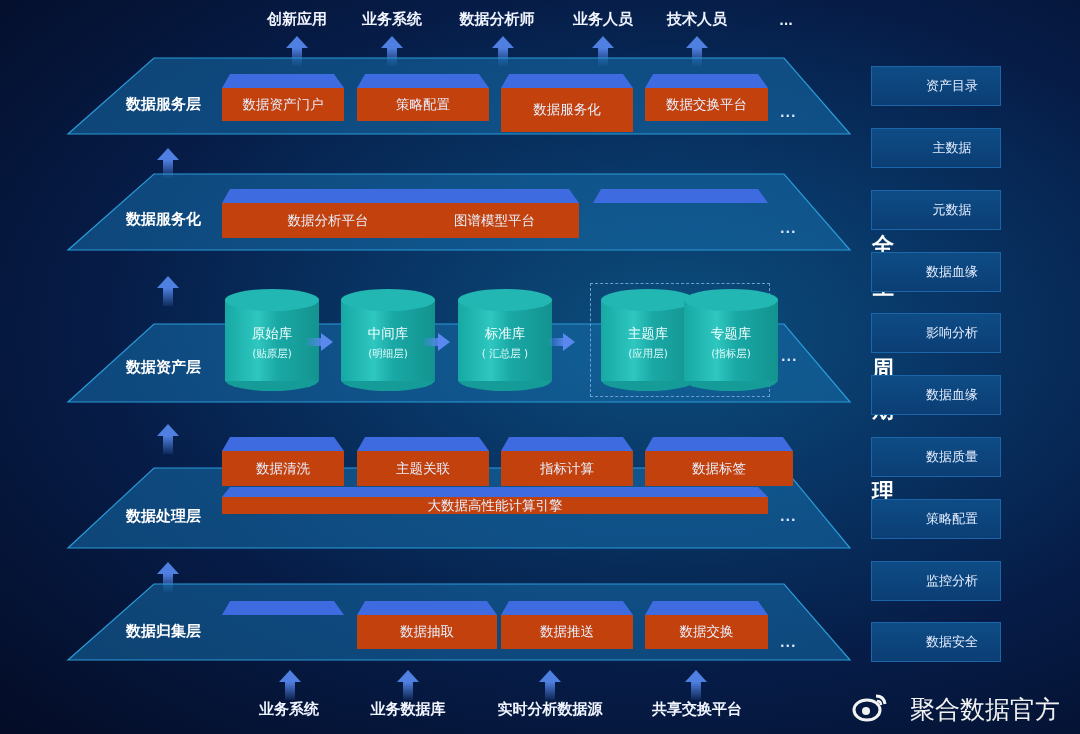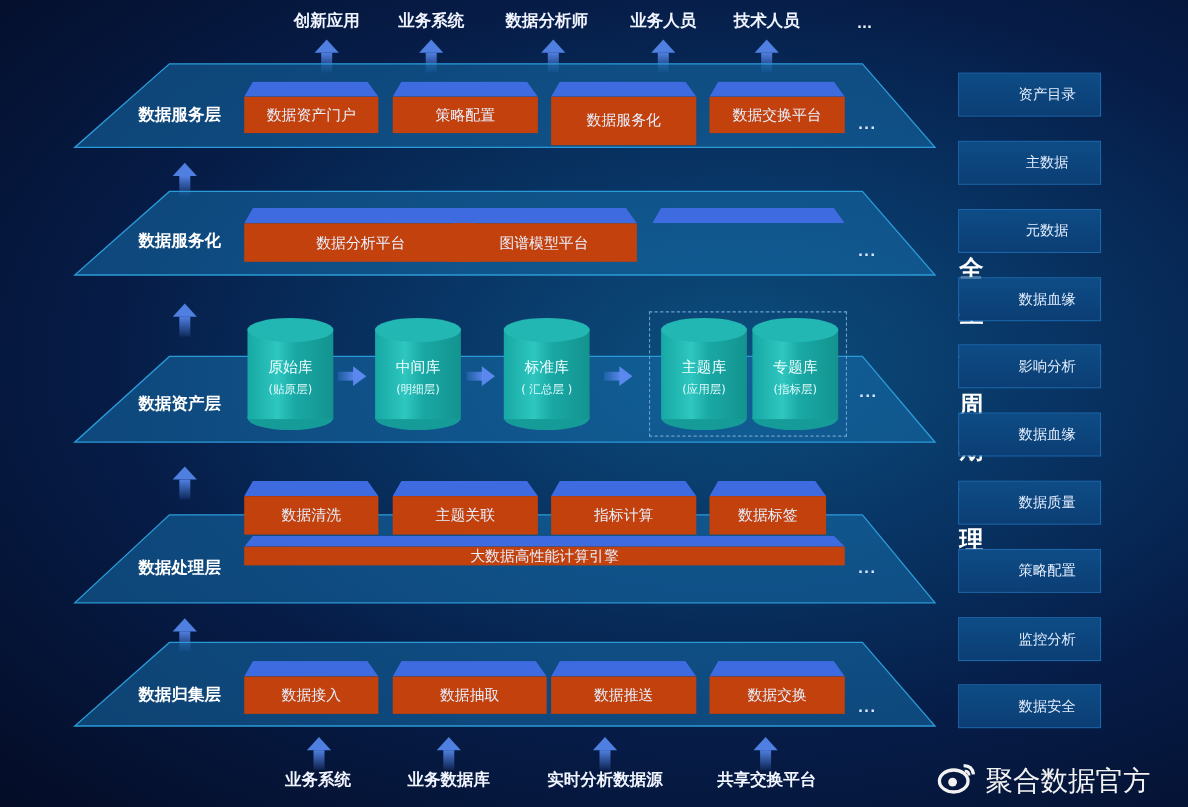--- a/index.html
+++ b/index.html
@@ -15,33 +15,33 @@
   .arrow { position:absolute; width:22px; height:30px; transform:translateX(-50%); }
   .arrow .head { width:0; height:0; border-left:11px solid transparent; border-right:11px solid transparent; border-bottom:12px solid #4f7fe0; margin:0 auto; }
   .arrow .shaft { width:10px; height:18px; margin:0 auto; background:linear-gradient(#4f7fe0, rgba(79,127,224,0.1)); }
   .platform { position:absolute; }
   .platform svg { position:absolute; left:0; top:0; }
   .layer-name { position:absolute; font-size:15px; font-weight:bold; color:#ffffff; white-space:nowrap; }
   .box { position:absolute; }
   .box .top { position:absolute; left:0; right:0; top:0; height:14px; background:#3f6be0; clip-path:polygon(8px 0, calc(100% - 10px) 0, 100% 100%, 0 100%); }
   .box .front { position:absolute; left:0; right:0; top:14px; bottom:0; background:#c2410c; display:flex; align-items:center; justify-content:center; font-size:13.5px; color:#eaf0ff; }
   .dots { position:absolute; font-size:12px; color:#dfe8ff; font-weight:bold; letter-spacing:1px; }
-  .cyl { position:absolute; width:78px; height:102px;text-decoration:underline; }
+  .cyl { position:absolute; width:94px; height:102px;text-decoration:underline; }
   .cyl .body { position:absolute; left:0; right:0; top:10px; bottom:10px; background:linear-gradient(90deg,#17a8a4 0%,#2fc7c0 35%,#1aa9a6 55%,#13938f 100%); }
   .cyl .cap { position:absolute; left:0; right:0; top:0; height:22px; border-radius:50%; background:#22b7b2; }
   .cyl .bottom { position:absolute; left:0; right:0; bottom:0; height:22px; border-radius:50%; background:#169c98; }
   .cyl .txt { position:absolute; left:0; right:0; top:36px; text-align:center; z-index:2; }
   .cyl .t1 { font-size:13.5px; color:#f2ffff; }
   .cyl .t2 { font-size:10.5px; color:#e0fbfb; margin-top:4px; }
   .flow-arrow { position:absolute; width:28px; height:18px; }
   .flow-arrow .s { position:absolute; left:0; top:5px; width:16px; height:8px; background:linear-gradient(90deg, rgba(80,130,240,0.2), #5a88ee); }
   .flow-arrow .h { position:absolute; left:14px; top:0; width:0; height:0; border-top:9px solid transparent; border-bottom:9px solid transparent; border-left:12px solid #5a88ee; }
   .side-item { position:absolute; left:871px; width:130px; height:40px; background:linear-gradient(180deg,#0e4c86,#0b3e74); border:1px solid #1b65a8; display:flex; align-items:center; justify-content:center; font-size:13px; color:#e4eeff; box-sizing:border-box;padding-left:32px; }
   .vtitle { position:absolute; left:870px; top:225px; width:26px; font-size:22px; font-weight:bold; color:#ffffff; line-height:41px; text-align:center; }
-  .watermark { position:absolute; left:852px; top:690px; display:flex; align-items:center; gap:6px; font-size:25px; color:#f2f2f2; }
+  .watermark { position:absolute; left:852px; top:690px; display:flex; align-items:center; gap:20px; font-size:25px; color:#f2f2f2; }
 </style>
 </head>
 <body>
 
 <div>
   <span class="top-label" style="left:297px">创新应用</span>
   <span class="top-label" style="left:392px">业务系统</span>
   <span class="top-label" style="left:497px">数据分析师</span>
   <span class="top-label" style="left:603px">业务人员</span>
   <span class="top-label" style="left:697px">技术人员</span>
@@ -205,21 +205,21 @@
     <div class="front">数据清洗</div>
   </div>
 <div class="box" style="left:357px;top:437px;width:132px;height:49px">
     <div class="top"></div>
     <div class="front">主题关联</div>
   </div>
 <div class="box" style="left:501px;top:437px;width:132px;height:49px">
     <div class="top"></div>
     <div class="front">指标计算</div>
   </div>
-<div class="box" style="left:645px;top:437px;width:106px;height:49px">
+<div class="box" style="left:645px;top:437px;width:148px;height:49px">
     <div class="top"></div>
     <div class="front">数据标签</div>
   </div>
 <div class="box" style="left:222px;top:487px;width:546px;height:27px">
     <div class="top" style="height:10px"></div>
     <div class="front" style="top:10px">大数据高性能计算引擎</div>
   </div>
 <span class="dots" style="left:780px;top:510px">...</span>
 
 <div class="arrow" style="left:168px;top:562px">
@@ -228,21 +228,20 @@
   </div>
 
 <div class="platform" style="left:64px;top:582px;width:790px;height:82px">
   <svg width="790" height="82">
       <polygon points="90,2 720,2 786,78 4,78" fill="rgba(21,110,170,0.55)" stroke="#2b9ad8" stroke-width="1.2"></polygon>
     </svg>
 </div>
 <span class="layer-name" style="left:126px;top:622px">数据归集层</span>
 <div class="box" style="left:222px;top:601px;width:122px;height:48px">
     <div class="top"></div>
-    <div class="front">数据接入</div>
   </div>
 <div class="box" style="left:357px;top:601px;width:140px;height:48px">
     <div class="top"></div>
     <div class="front">数据抽取</div>
   </div>
 <div class="box" style="left:501px;top:601px;width:132px;height:48px">
     <div class="top"></div>
     <div class="front">数据推送</div>
   </div>
 <div class="box" style="left:645px;top:601px;width:123px;height:48px">

